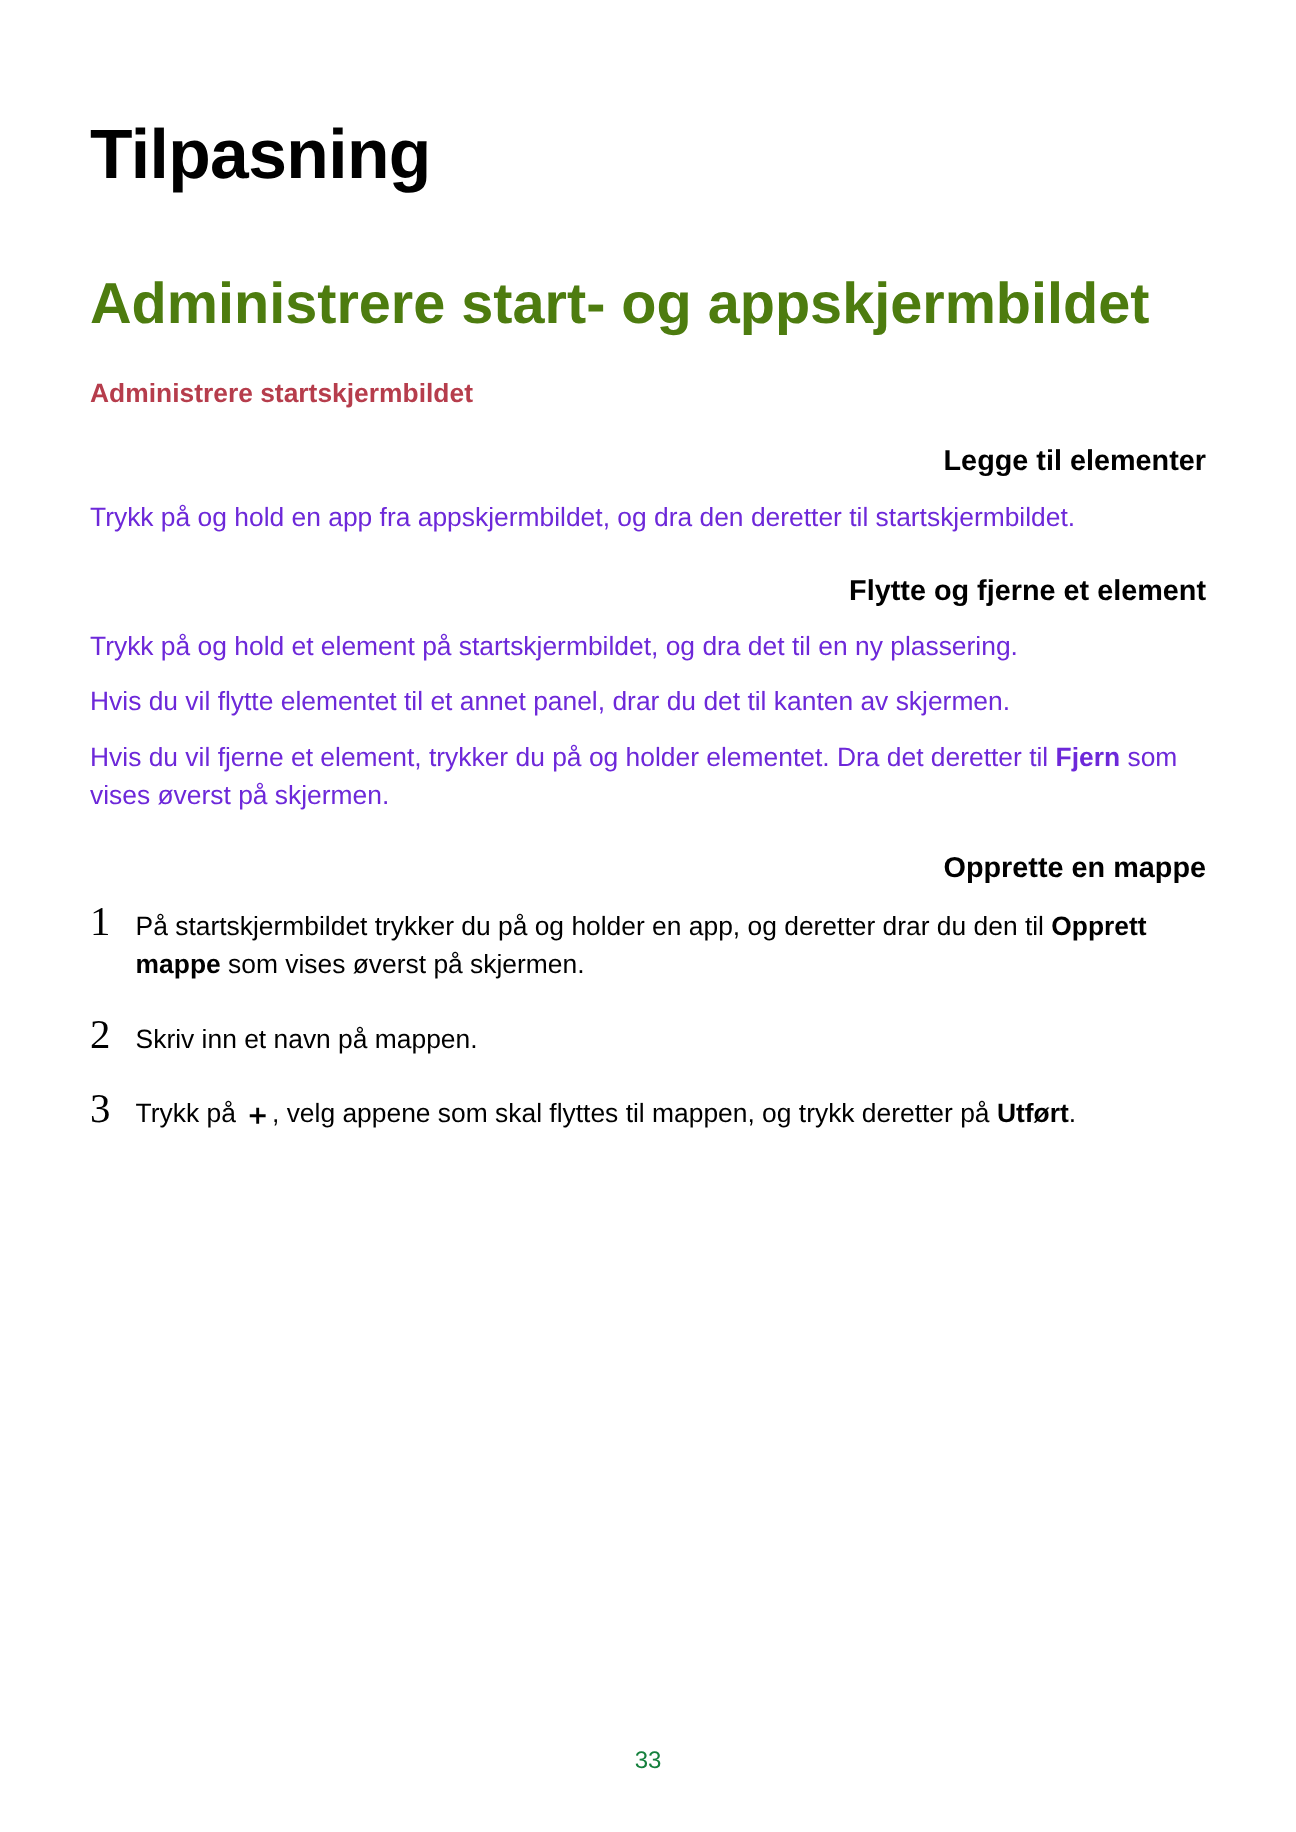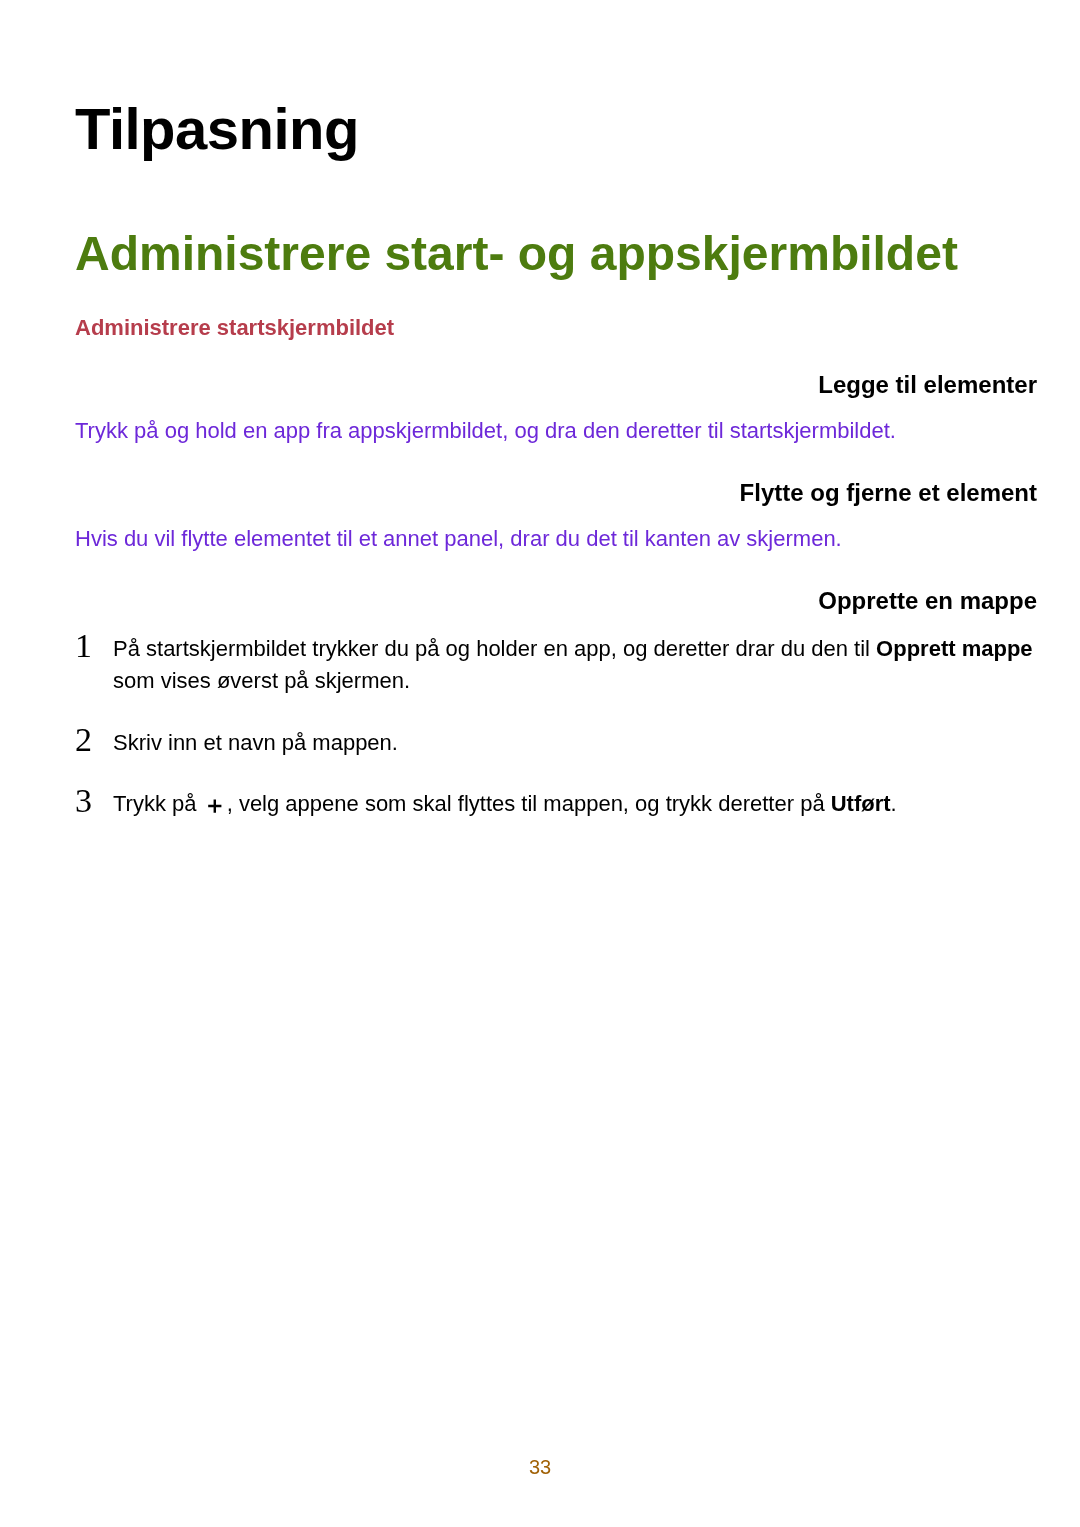--- a/index.html
+++ b/index.html
@@ -8,21 +8,21 @@
     width: 1080px;
     height: 1527px;
     background: #ffffff;
     font-family: "Segoe UI", "Helvetica Neue", Arial, sans-serif;
     color: #000000;
   }
   .page {
     box-sizing: border-box;
     width: 1080px;
     height: 1527px;
-    padding: 95px 43px 0 75px;
+    padding: 95px 75px 0 75px;
     position: relative;
   }
   .h1 {
     font-size: 58px;
     font-weight: 700;
     margin: 0 0 64px 0;
     letter-spacing: -0.5px;
   }
   .h2 {
     font-size: 48px;
@@ -85,42 +85,46 @@
     vertical-align: -2px;
     line-height: 1;
   }
   .page-number {
     position: absolute;
     bottom: 48px;
     left: 0;
     right: 0;
     text-align: center;
     font-size: 20px;
-    color: #a16207;
+    color: #15803d;
   }
 </style>
 </head>
 <body>
 
 <div class="page">
 
   <h1 class="h1">Tilpasning</h1>
 
   <h2 class="h2">Administrere start- og appskjermbildet</h2>
 
   <h3 class="h3">Administrere startskjermbildet</h3>
 
   <div class="block">
     <div class="h4">Legge til elementer</div>
     <p>Trykk på og hold en app fra appskjermbildet, og dra den deretter til startskjermbildet.</p>
   </div>
 
   <div class="block">
     <div class="h4">Flytte og fjerne et element</div>
+    <p>Trykk på og hold et element på startskjermbildet, og dra det til en ny plassering.</p>
     <p>Hvis du vil flytte elementet til et annet panel, drar du det til kanten av skjermen.</p>
+    <p>
+      <span>Hvis du vil fjerne et element, trykker du på og holder elementet. Dra det deretter til </span><span class="bold">Fjern</span><span> som vises øverst på skjermen.</span>
+    </p>
   </div>
 
   <div class="block">
     <div class="h4">Opprette en mappe</div>
 
     <div class="steps">
 
       <div class="step">
         <div class="step-num">1</div>
         <div class="step-text">

